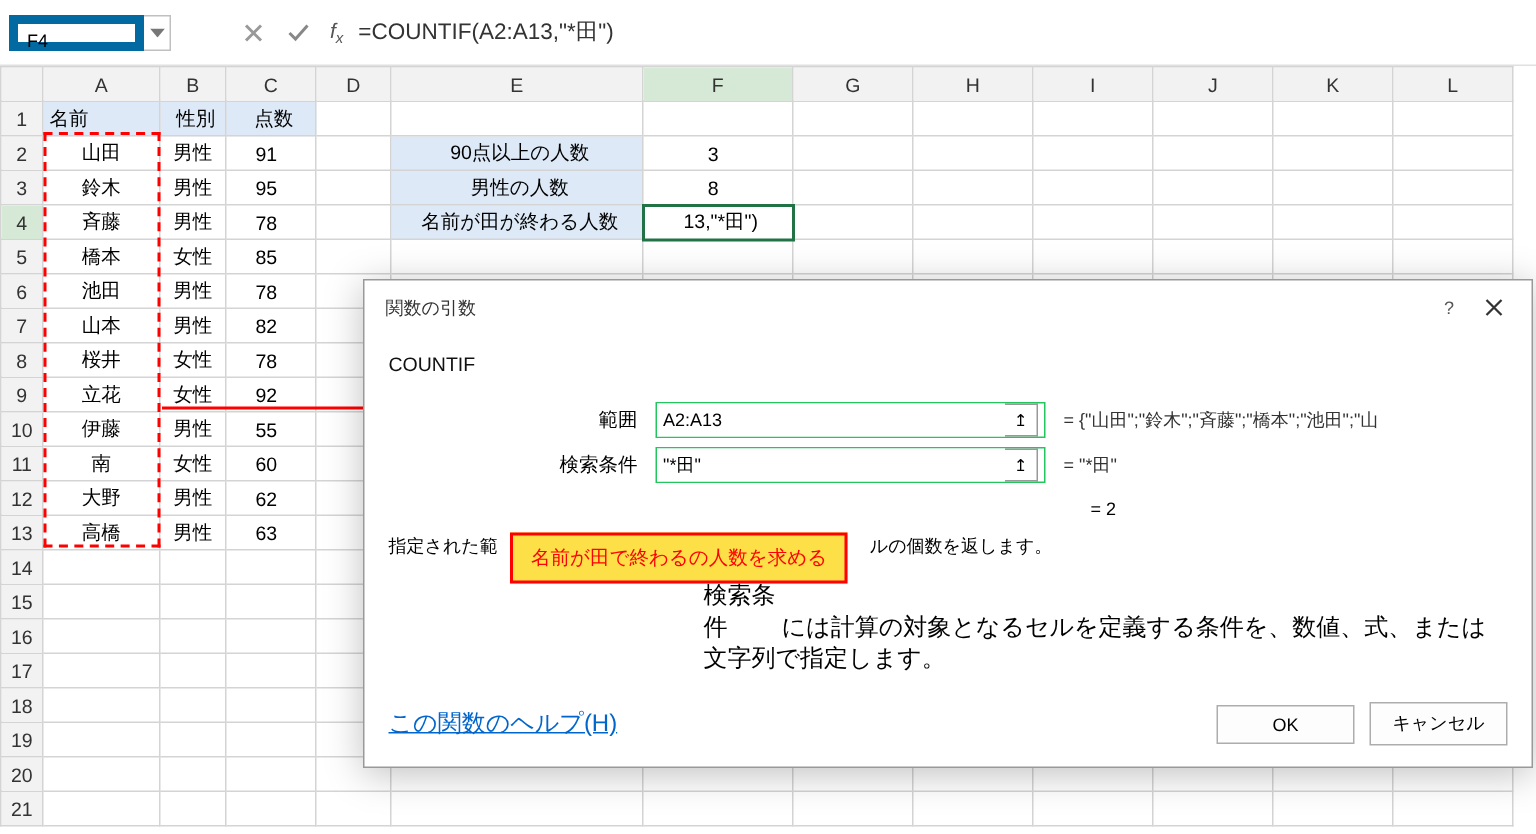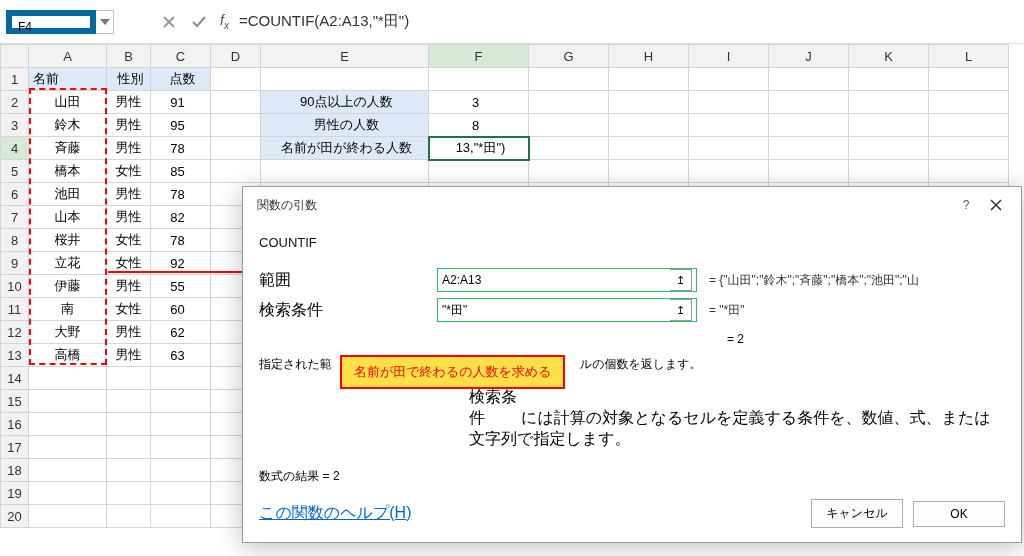--- a/index.html
+++ b/index.html
@@ -34,21 +34,21 @@
 .red-dash { position: absolute; border: 2px dashed #ff0000; pointer-events: none; }
 
 
 .dialog { position: absolute; width: 780px; left: 242px; top: 186px; background: #fff; border: 1px solid #999; box-shadow: 0 4px 24px rgba(0,0,0,0.25); }
 .dlg-title-row { display: flex; align-items: center; height: 36px; padding: 0 10px; }
 .dlg-title { flex: 1; font-size: 12px; color: #333; padding-left: 4px; }
 .dlg-help,.dlg-close { width: 30px; height: 30px; display: flex; align-items: center; justify-content: center; color: #555; cursor: pointer; }
 .dlg-body { padding: 8px 16px 14px 16px; }
 .fn-name { font-size: 13px; color: #111; margin: 4px 0 18px 0; }
 .arg-row { display: flex; align-items: center; margin: 6px 0; }
-.arg-label { width: 178px; text-align: left; padding-right: 12px; font-size: 16px; }
+.arg-label { width: 178px; text-align: right; padding-right: 12px; font-size: 13px; }
 .arg-input-wrap { border: 1px solid #22c55e; display: flex; align-items: center; width: 260px; }
 .arg-input { border: none; height: 22px; width: 232px; font-size: 12px; padding-left: 4px; outline: none; }
 .ref-btn { width: 22px; height: 22px; border: 1px solid #999; border-left: none; display: flex; align-items: center; justify-content: center; font-size: 11px; cursor: pointer; }
 .arg-eval { margin-left: 12px; font-size: 12px; color: #333; white-space: nowrap; overflow: hidden; }
 .result-eq { text-align: left; padding-left: 468px; margin: 10px 0; font-size: 12px; }
 .desc1 { font-size: 12px; margin: 6px 0 4px 0; }
 .desc2 { font-size: 16px; margin: 14px 0 18px 0; padding-left: 210px; }
 .desc2 b { font-weight: normal; display: inline-block; width:52px; }
 .formula-result { font-size: 12px; margin: 18px 0 14px 0; }
 .dlg-footer { display: flex; align-items: center; margin-top: 8px; }
@@ -414,20 +414,35 @@
           <td></td>
           <td></td>
           <td></td>
           <td></td>
           <td></td>
           <td></td>
           <td></td>
           <td></td>
           <td></td>
         </tr>
+  <tr>
+          <th>21</th>
+          <td></td>
+          <td></td>
+          <td></td>
+          <td></td>
+          <td></td>
+          <td></td>
+          <td></td>
+          <td></td>
+          <td></td>
+          <td></td>
+          <td></td>
+          <td></td>
+        </tr>
 </tbody>
     </table>
 
 <div class="red-dash" style="left:29px; top:44px; width:78px; height:277px;"></div>
 </div>
 
 <div class="arrow-line" style="left:108px; top:271px; width:330px; height:1.5px;"></div>
 <div class="arrow-head" style="left:434px; top:267px; border-left:8px solid #ff0000; border-top:5px solid transparent; border-bottom:5px solid transparent;"></div>
 
 <div class="arrow-line" style="left:472px; top:320px; width:1.5px; height:35px;"></div>
@@ -462,24 +477,23 @@
         <div class="ref-btn">↥</div>
       </div>
       <div class="arg-eval">= "*田"</div>
     </div>
 
     <div class="result-eq">= 2</div>
 
     <div class="desc1"><span>指定された範</span><span style="display:inline-block;width:248px"></span><span>ルの個数を返します。</span></div>
     <div class="desc2"><b>検索条件</b><span>には計算の対象となるセルを定義する条件を、数値、式、または文字列で指定します。</span></div>
 
-    <div class="formula-result">数式の結果 = 2</div>
 
     <div class="dlg-footer">
       <a class="help-link" href="#">この関数のヘルプ(H)</a>
       <div class="spacer"></div>
+      <div class="btn">OK</div>
       <div class="btn">キャンセル</div>
-      <div class="btn">OK</div>
     </div>
   </div>
 </div>
 
 <div class="callout">名前が田で終わるの人数を求める</div>
 
 </body></html>

